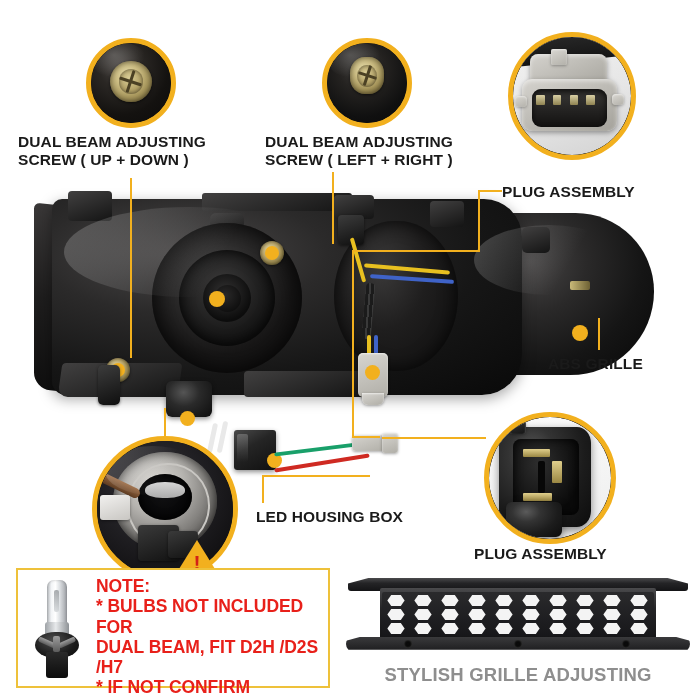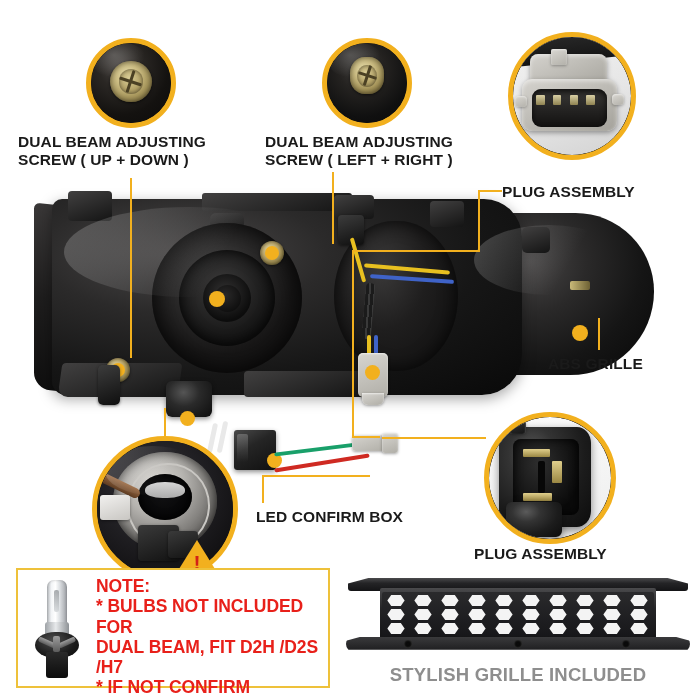--- a/index.html
+++ b/index.html
@@ -393,21 +393,21 @@
   <div class="lbl" style="left:502px;top:183px;">PLUG ASSEMBLY</div>
   <div class="leader h" style="left:478px;top:190px;width:24px;"></div>
   <div class="leader v" style="left:478px;top:190px;height:62px;"></div>
   <div class="leader h" style="left:352px;top:250px;width:128px;"></div>
   <div class="leader v" style="left:352px;top:250px;height:188px;"></div>
   <div class="leader h" style="left:352px;top:436px;width:28px;"></div>
 
   <div class="lbl" style="left:548px;top:355px;">ABS GRILLE</div>
   <div class="leader v" style="left:598px;top:318px;height:32px;"></div>
 
-  <div class="lbl" style="left:256px;top:508px;">LED CONFIRM BOX</div>
+  <div class="lbl" style="left:256px;top:508px;">LED HOUSING BOX</div>
   <div class="leader v" style="left:262px;top:475px;height:28px;"></div>
   <div class="leader h" style="left:262px;top:475px;width:108px;"></div>
 
   <div class="callout" style="left:484px;top:412px;width:132px;height:132px;">
     <div class="inner">
       <div class="sockbg"></div>
       <div class="sockbody" style="left:8%;top:8%;width:76%;height:82%;"></div>
       <div class="sockface" style="left:20%;top:18%;width:54%;height:62%;"></div>
       <div class="sockblade" style="left:28%;top:26%;width:22%;height:7%;"></div>
       <div class="sockblade" style="left:52%;top:36%;width:8%;height:18%;"></div>
@@ -498,15 +498,15 @@
         <span class="cell" style="left:218px;"></span>
           <span class="cell" style="left:245px;"></span>
       </div>
     </div>
     <div class="gr-lip">
       <div class="boss" style="left:58px;"></div>
       <div class="boss" style="left:168px;"></div>
       <div class="boss" style="left:276px;"></div>
     </div>
   </div>
-  <div id="grille-caption">STYLISH GRILLE INCLUDED</div>
+  <div id="grille-caption">STYLISH GRILLE ADJUSTING</div>
 
 </div>
 
 </body></html>

